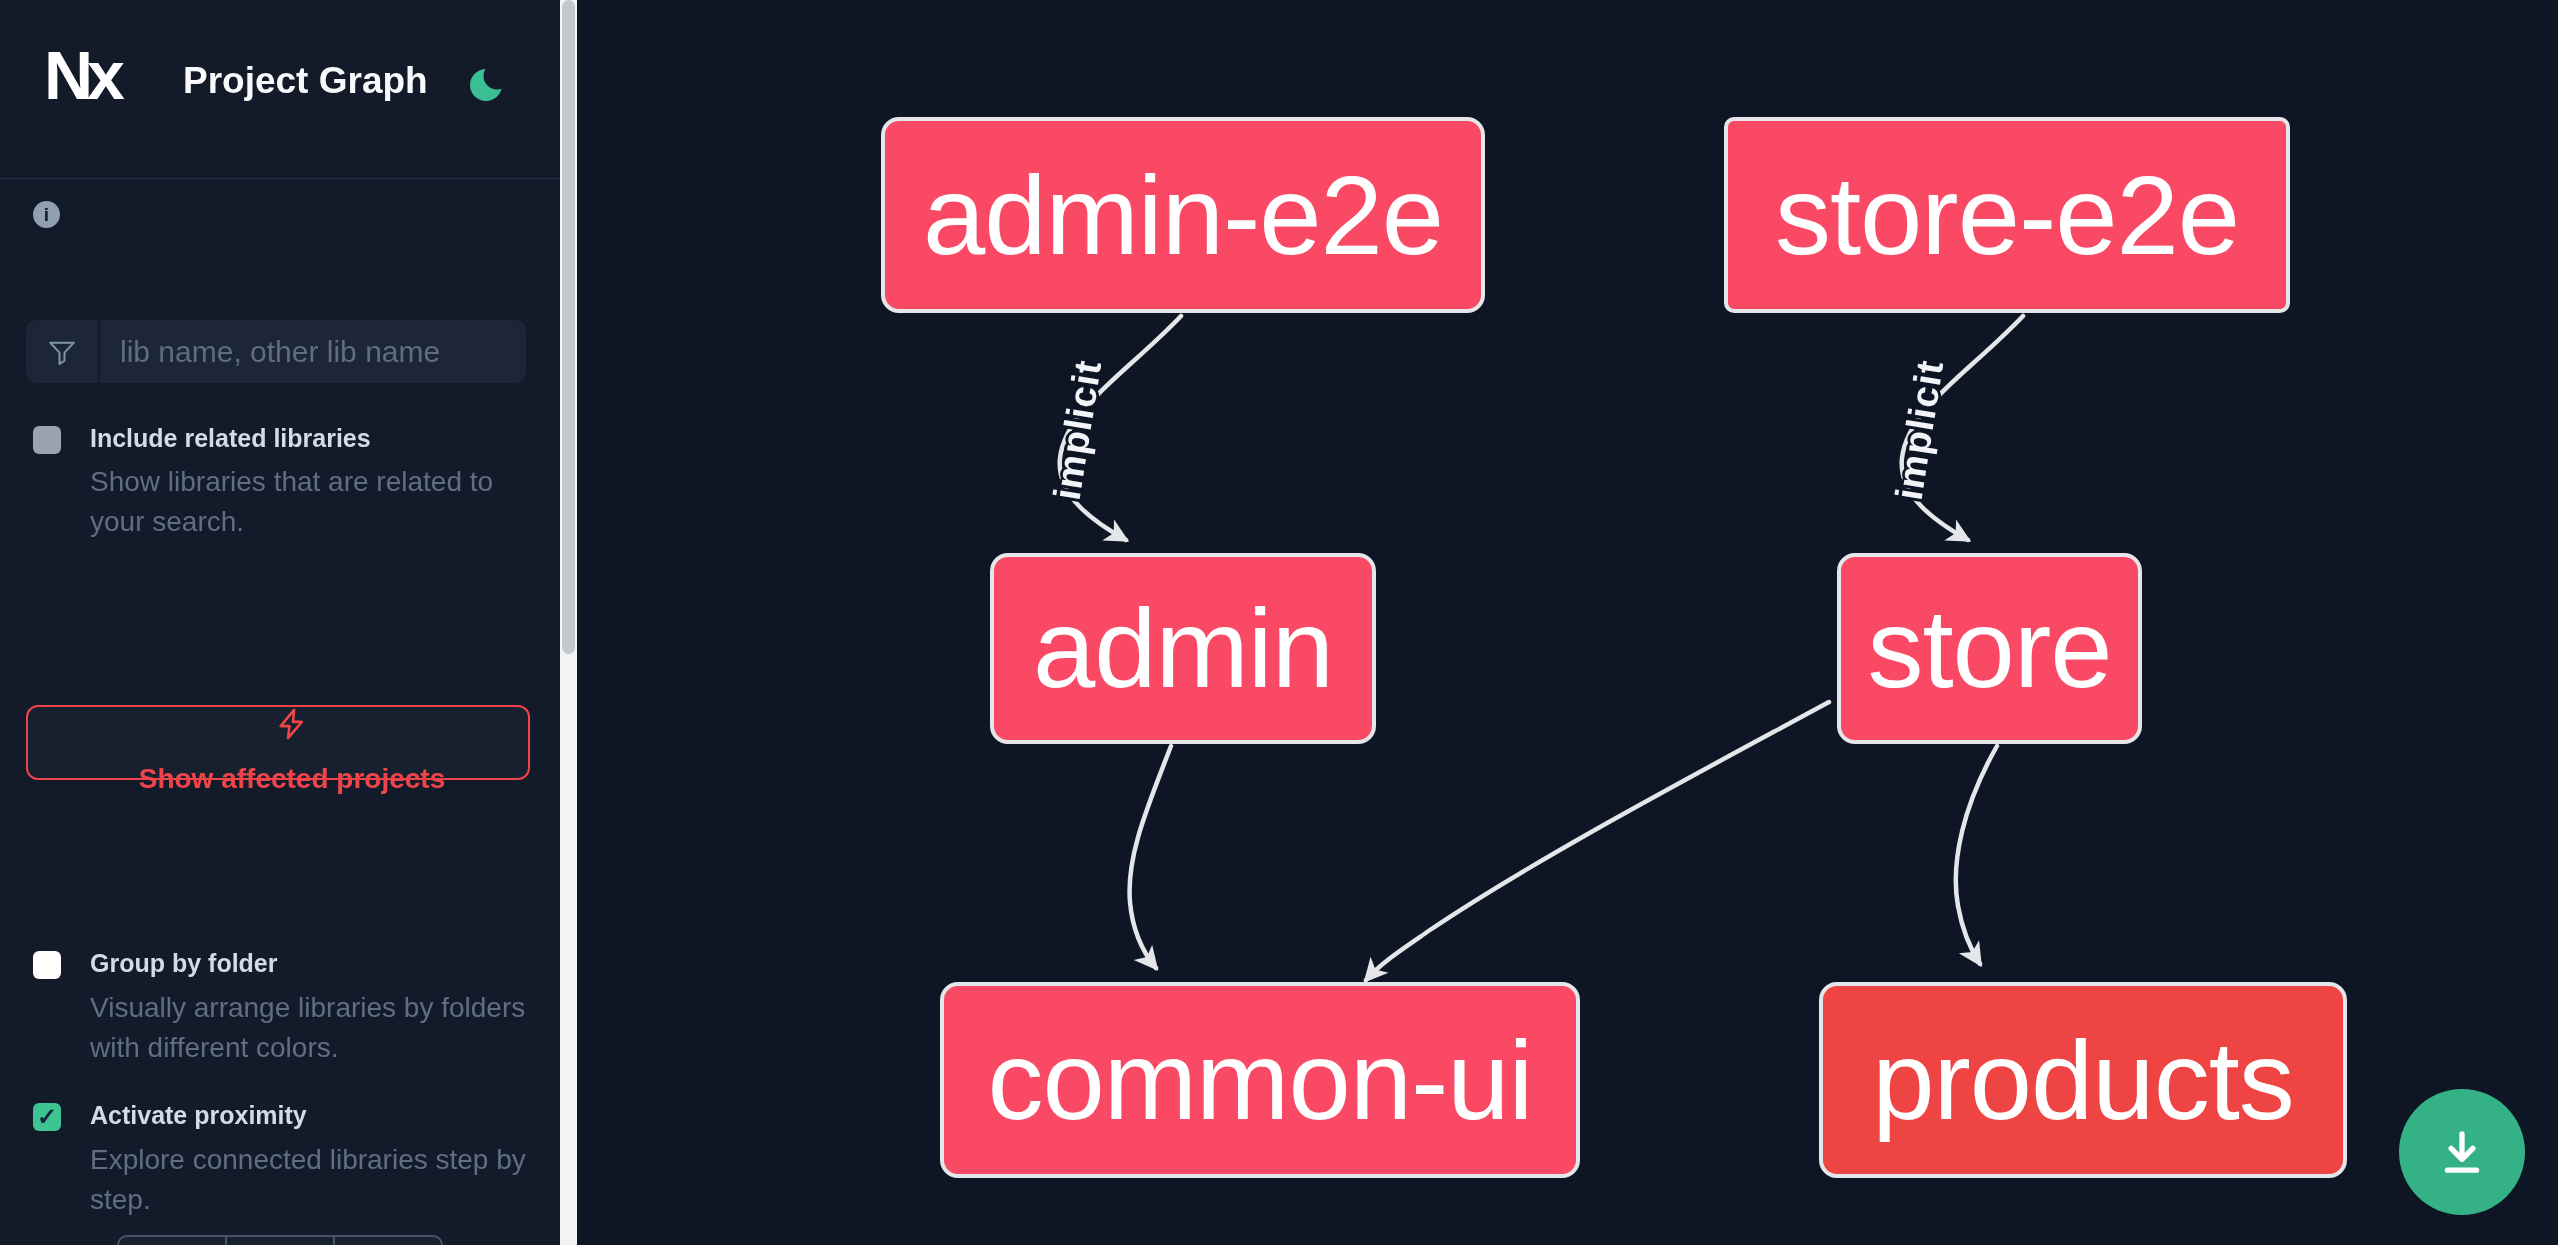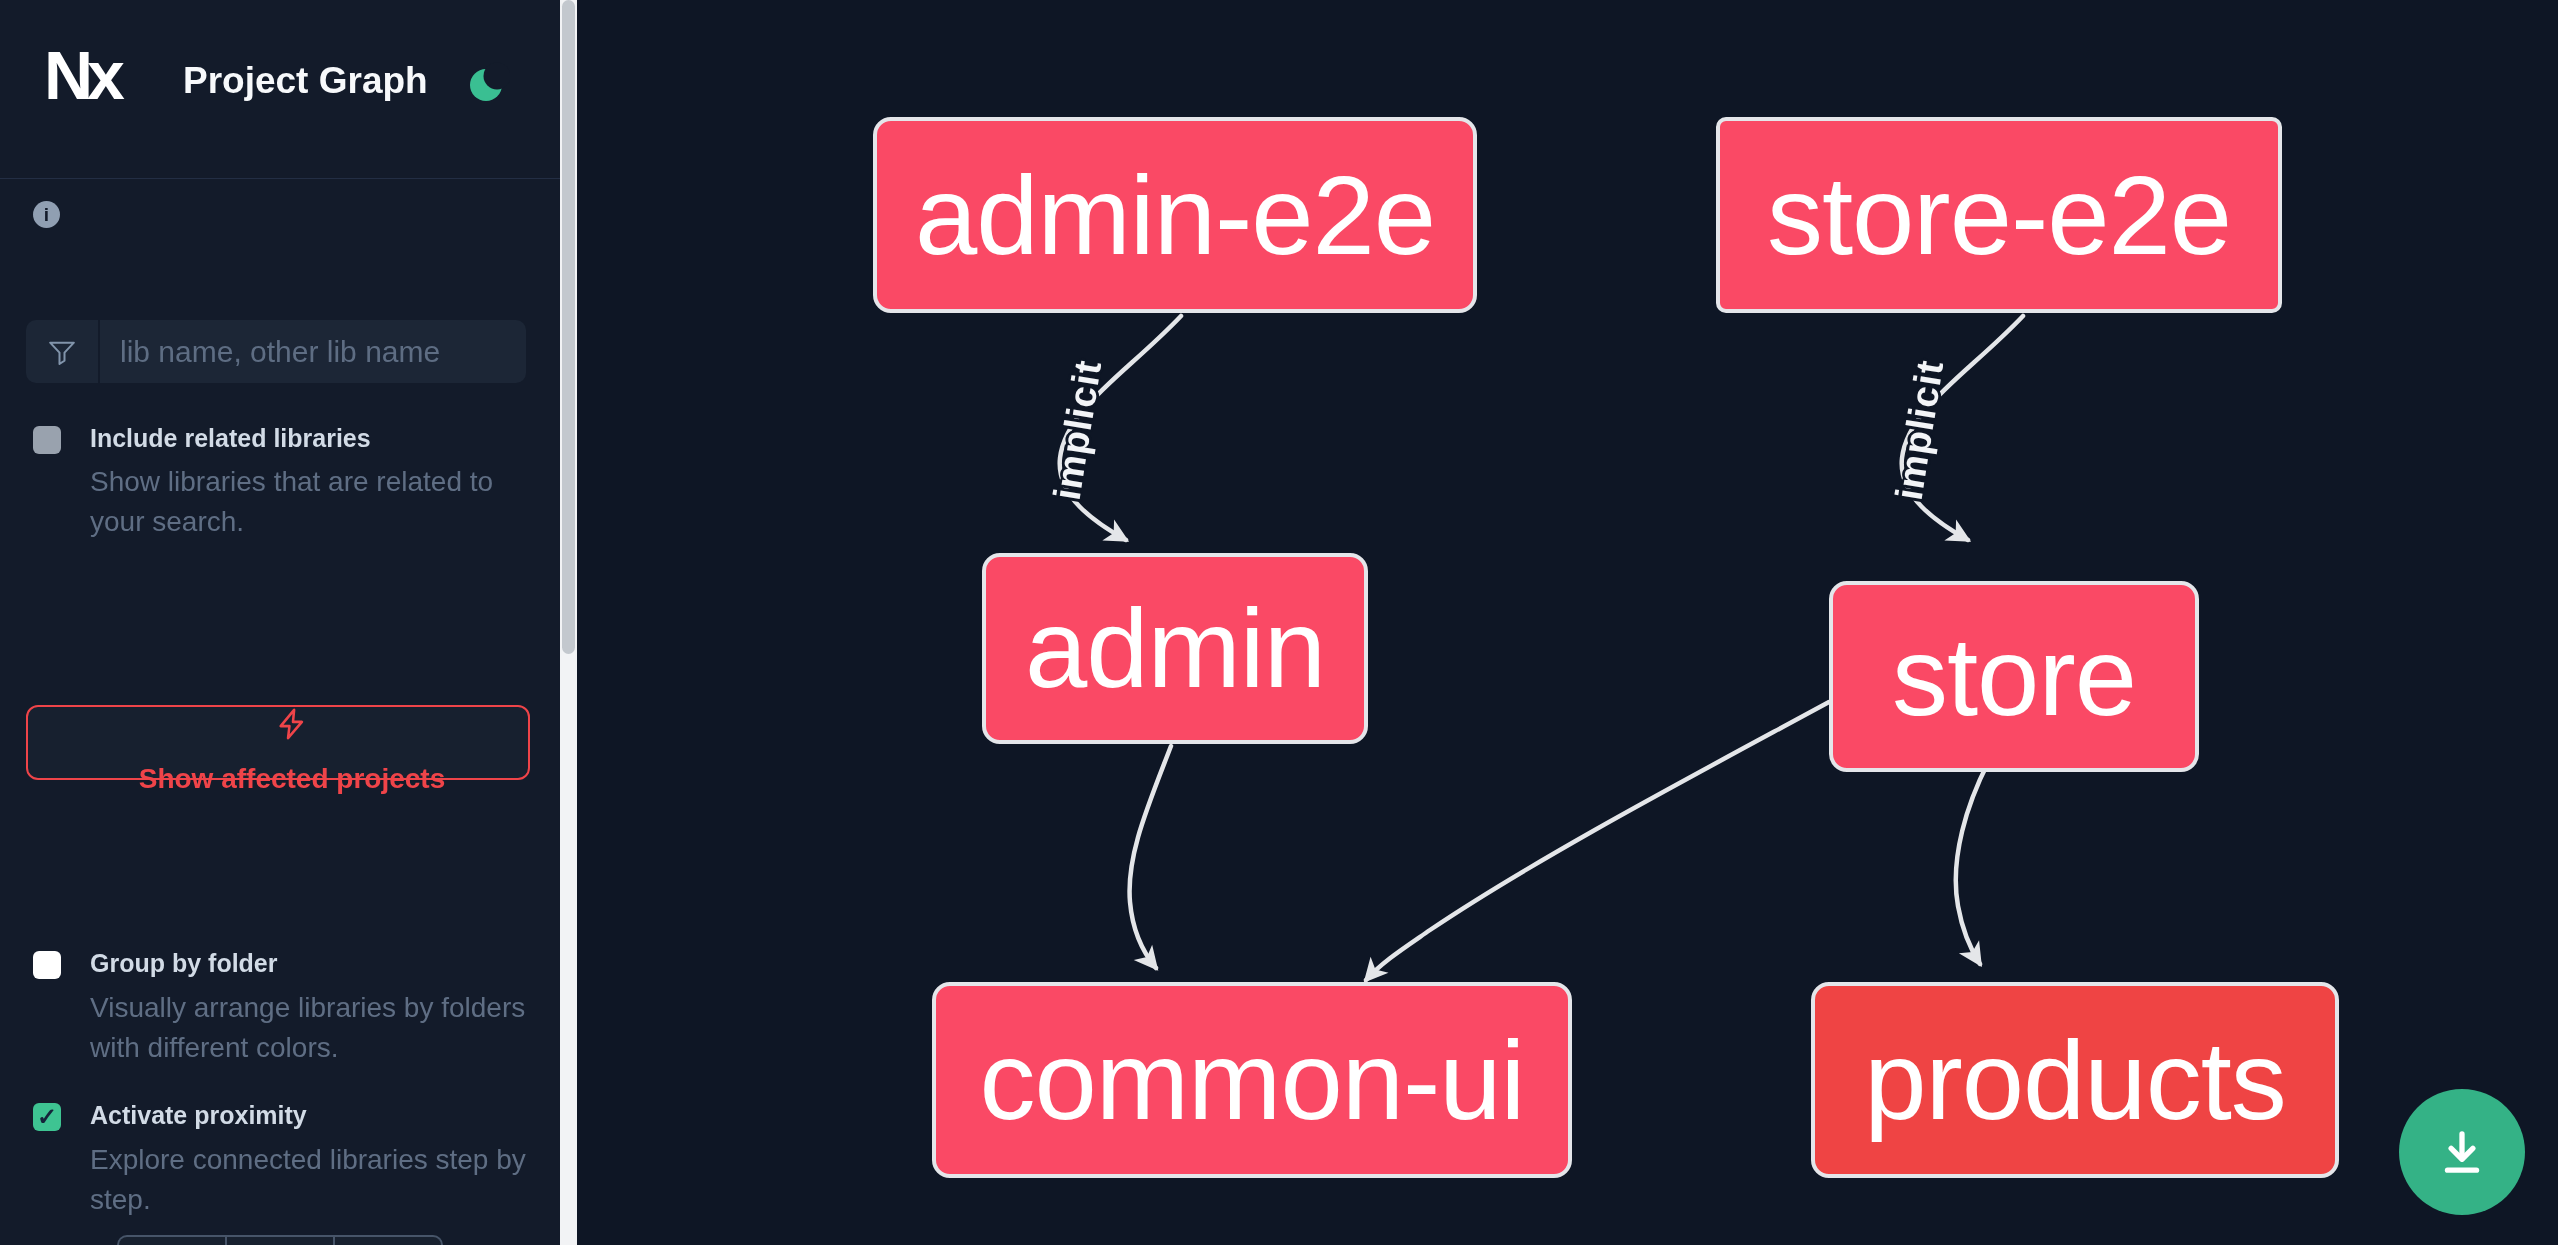--- a/index.html
+++ b/index.html
@@ -6,21 +6,21 @@
   body{
     width:2558px;height:1245px;position:relative;overflow:hidden;
     background:#0e1625;font-family:"Liberation Sans",sans-serif;
   }
   
   .graph-canvas{position:absolute;inset:0;}
   .edges-svg{position:absolute;inset:0;}
   .node{
     position:absolute;display:flex;align-items:center;justify-content:center;
     border:4px solid #e4e6ea;border-radius:18px;color:#ffffff;
-    font-size:112px;font-weight:400;box-sizing:border-box;letter-spacing:-1px;
+    font-size:112px;font-weight:400;box-sizing:border-box;letter-spacing:-1px;margin-left:8px;
   }
   .node.pink{background:#fa4965;}
   .node.gray{background:#ef4444;}
   .edge-label{
     position:absolute;color:#f2f4f7;font-weight:700;font-size:38px;letter-spacing:1px;
     transform:translate(-50%,-50%) rotate(-81deg);white-space:nowrap;
     text-shadow:0 3px 0 #0e1625,0 -3px 0 #0e1625,3px 0 0 #0e1625,-3px 0 0 #0e1625,
       2px 2px 0 #0e1625,-2px 2px 0 #0e1625,2px -2px 0 #0e1625,-2px -2px 0 #0e1625;
   }
   .fab{
@@ -110,21 +110,21 @@
 
   <div class="node pink" style="left:873px;top:117px;width:604px;height:196px;">
     <span>admin-e2e</span>
   </div>
   <div class="node pink" style="left:1716px;top:117px;width:566px;height:196px;border-radius:10px;">
     <span>store-e2e</span>
   </div>
   <div class="node pink" style="left:982px;top:553px;width:386px;height:191px;">
     <span>admin</span>
   </div>
-  <div class="node pink" style="left:1829px;top:581px;width:370px;height:191px;">
+  <div class="node pink" style="left:1829px;top:553px;width:305px;height:191px;">
     <span>store</span>
   </div>
   <div class="node pink" style="left:932px;top:982px;width:640px;height:196px;">
     <span>common-ui</span>
   </div>
   <div class="node gray" style="left:1811px;top:982px;width:528px;height:196px;">
     <span>products</span>
   </div>
 
   <div class="fab">

